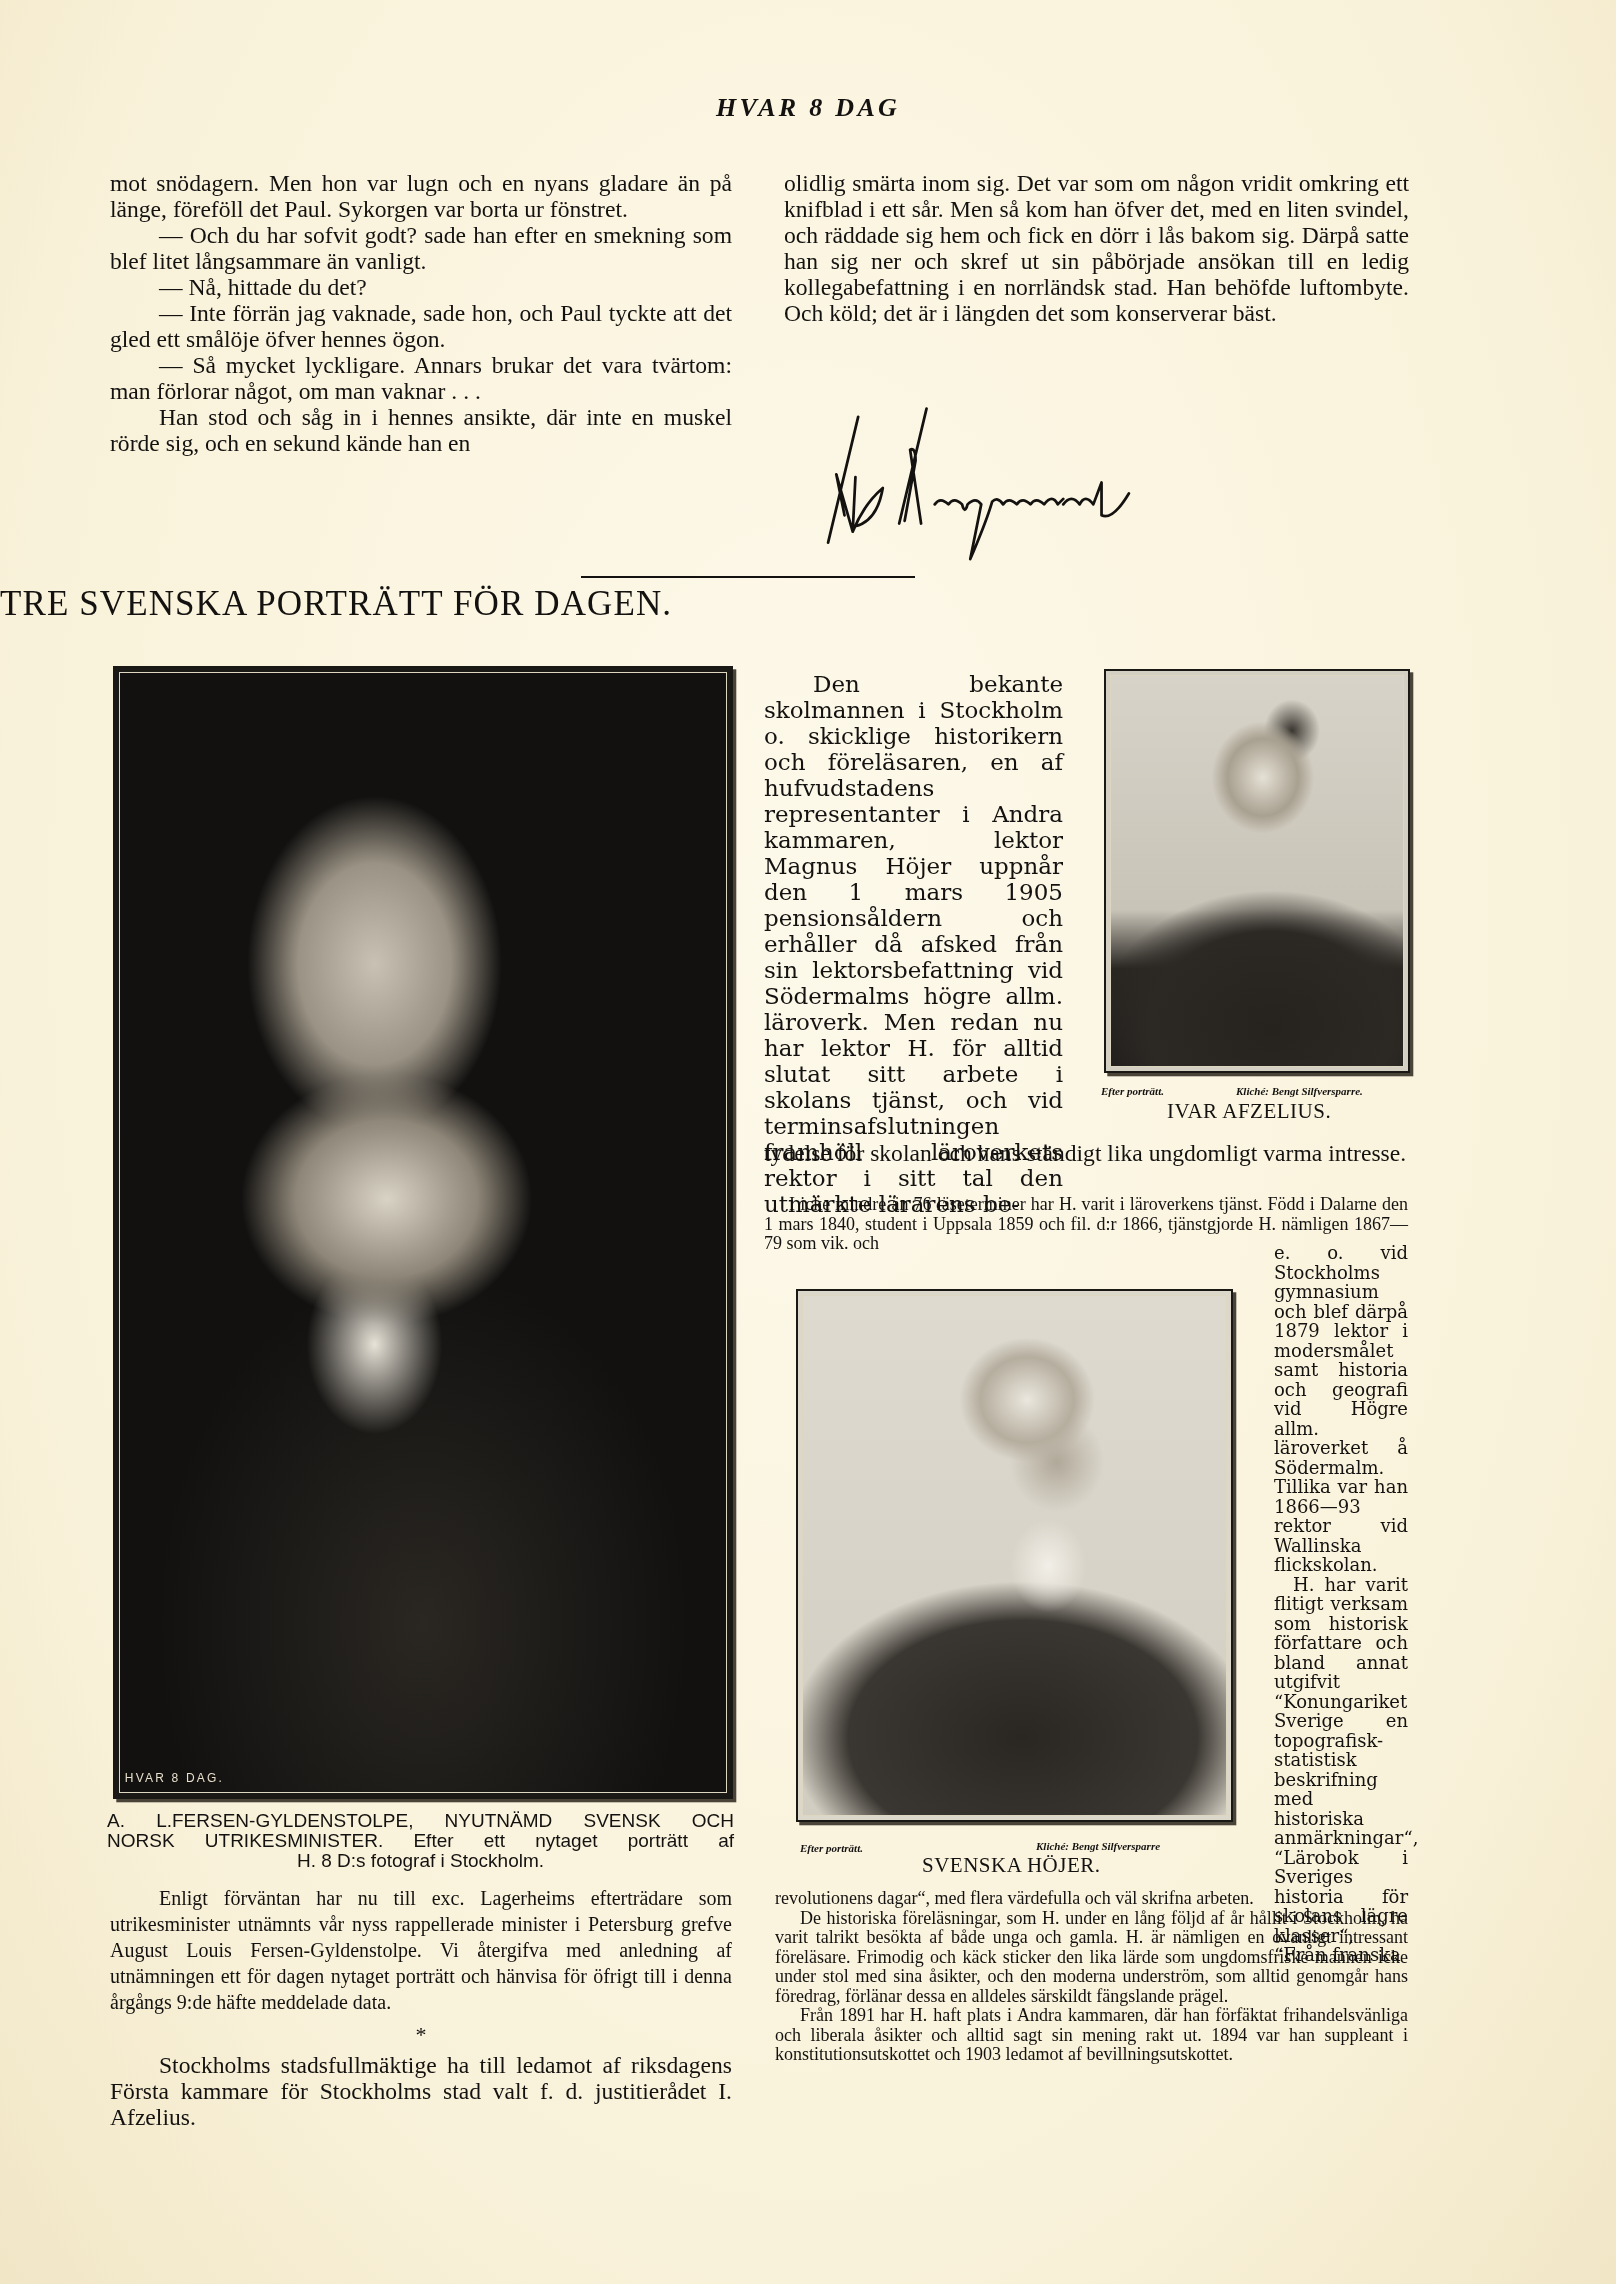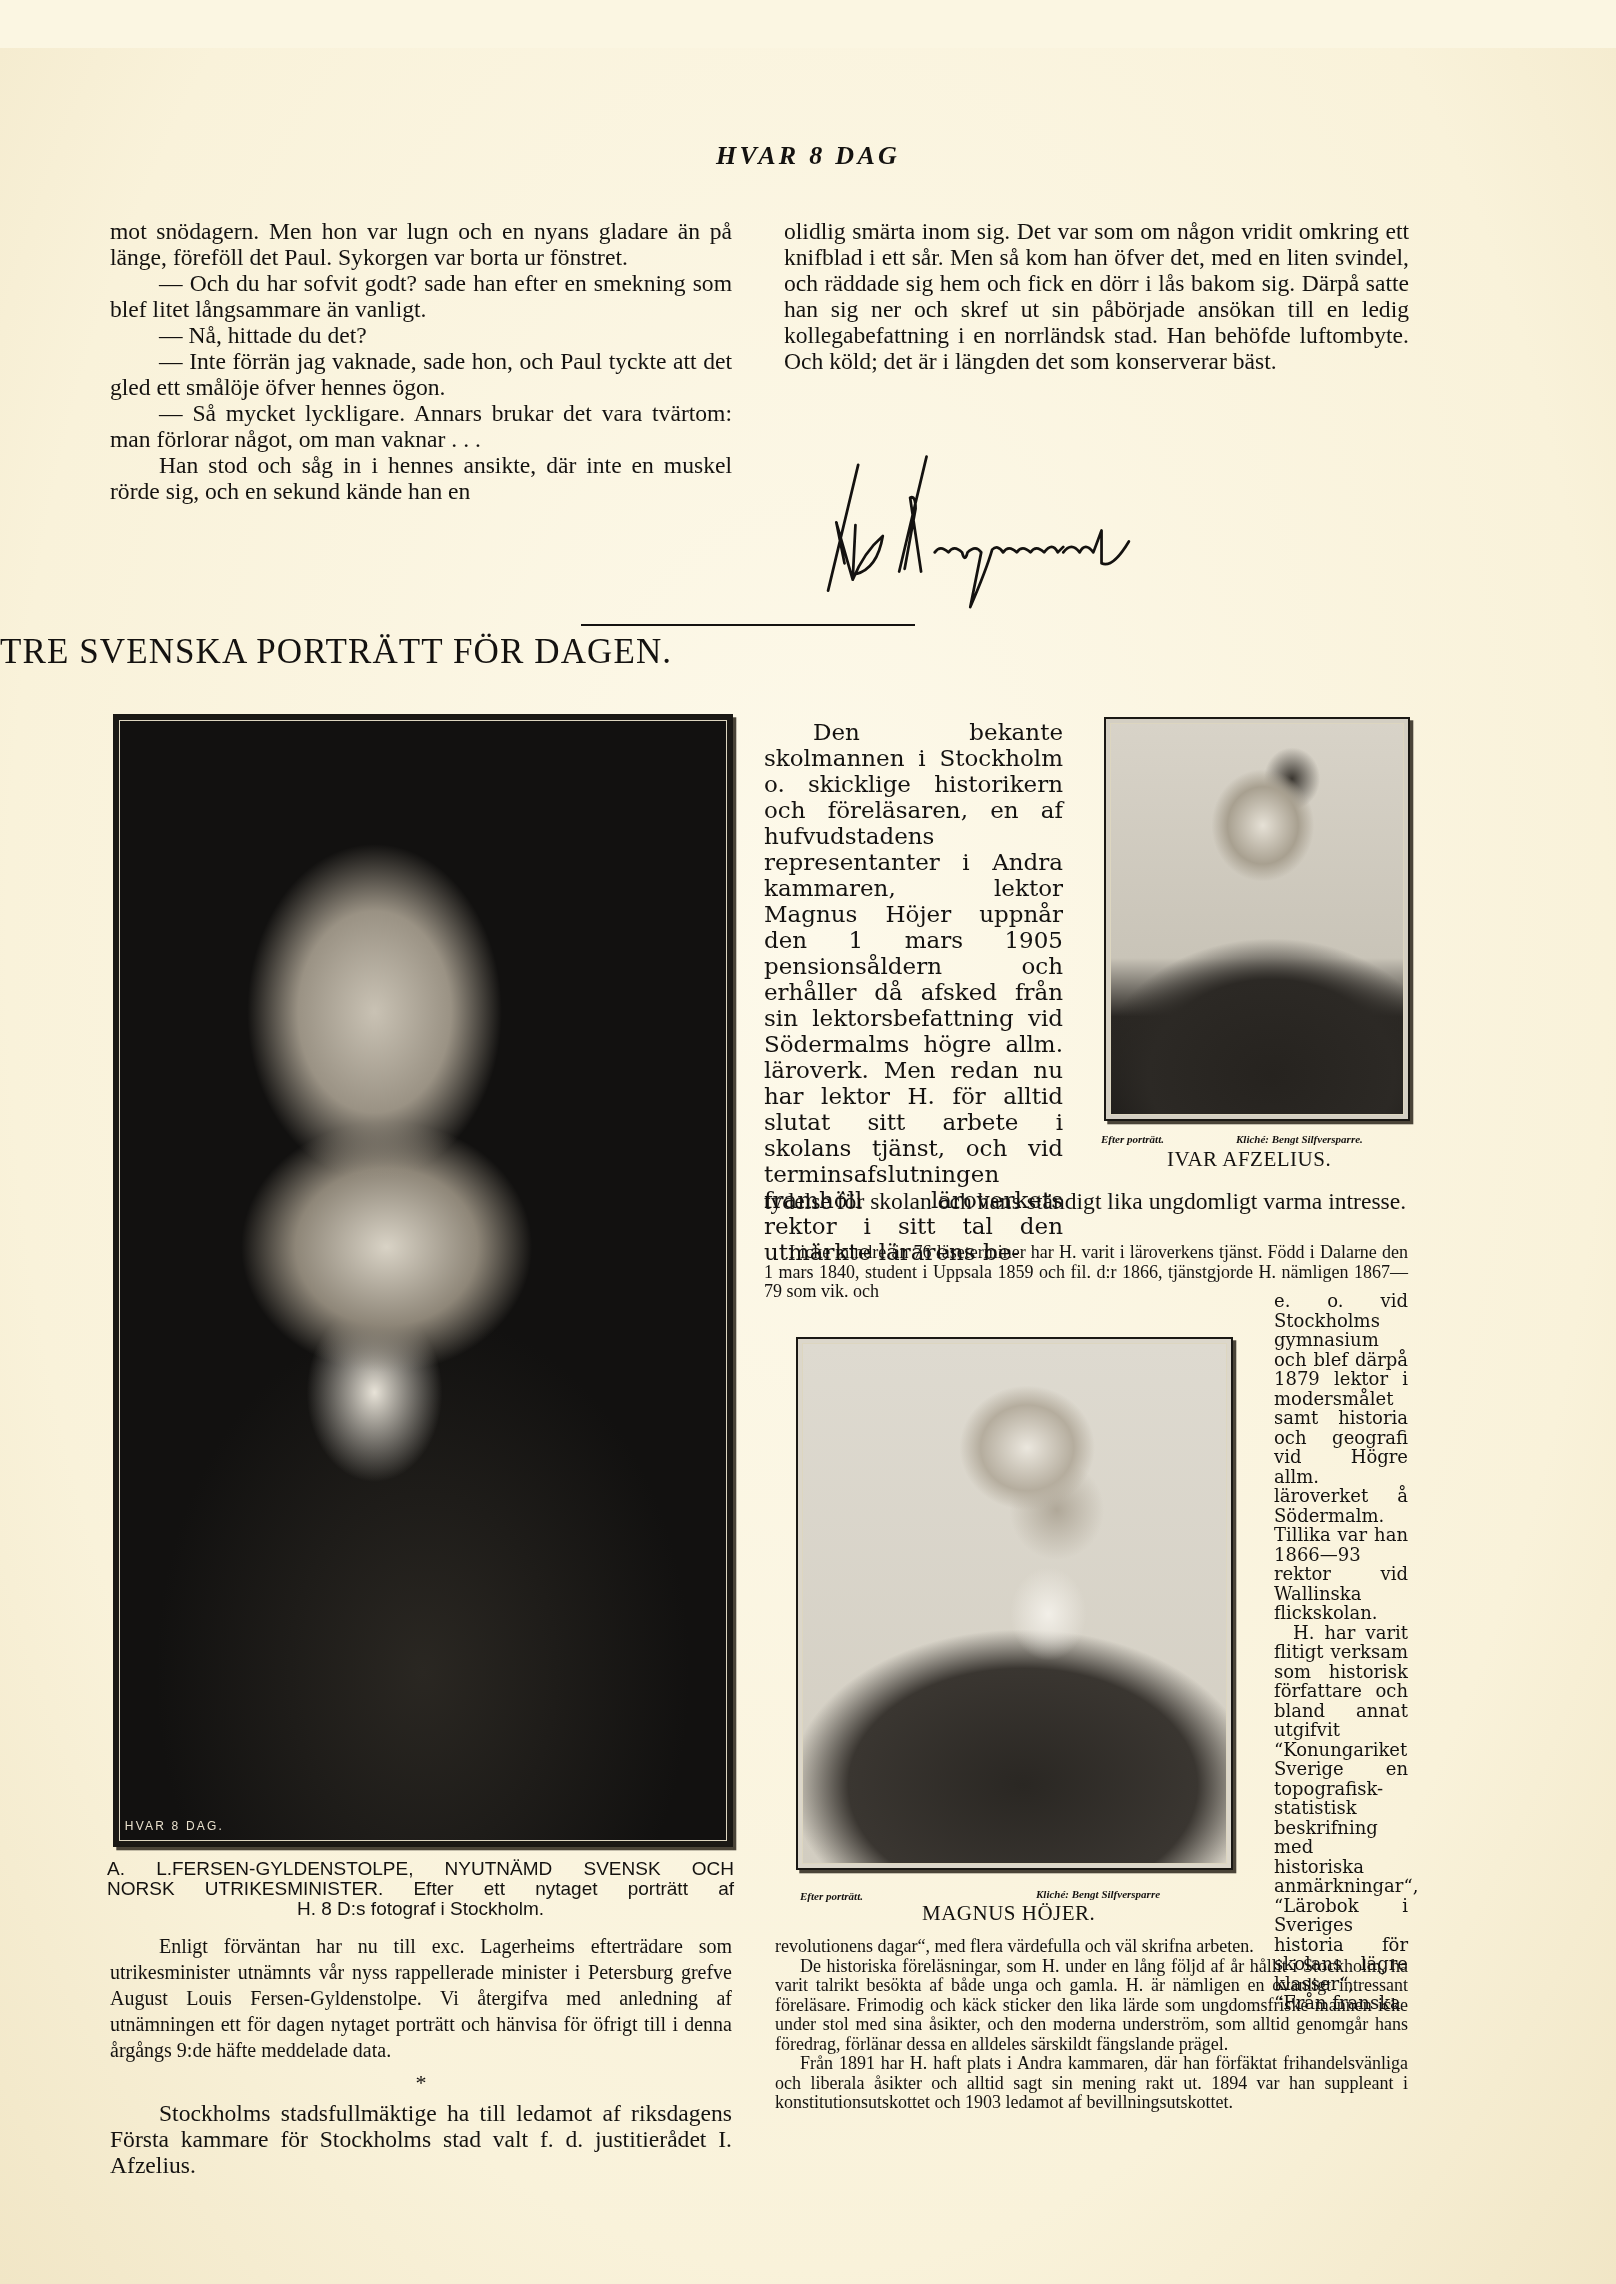--- a/index.html
+++ b/index.html
@@ -3,21 +3,21 @@
 <meta charset="utf-8">
 <style>
   html, body { margin: 0; padding: 0; }
   body {
     width: 1616px; height: 2284px; position: relative; overflow: hidden;
     background: #fbf6e2;
     font-family: "Liberation Serif", "DejaVu Serif", serif;
     color: #141210;
   }
   .page { position: absolute; inset: 0; background:
-    radial-gradient(ellipse at 50% 40%, #fdf9ea 0%, #f9f2da 70%, #f1e6c6 100%); margin-top: 48px; }
+    radial-gradient(ellipse at 50% 40%, #fdf9ea 0%, #f9f2da 70%, #f1e6c6 100%); }
   .running-head { position:absolute; left:0; right:0; top:93px; text-align:center;
     font-style:italic; font-weight:bold; font-size:26px; letter-spacing:3.3px; }
   .col { position:absolute; font-size:23.6px; line-height:26px; text-align:justify; }
   .col p { margin:0; }
   .ind { text-indent: 49px; }
   .sig { position:absolute; left:822px; top:395px; width:570px; height:175px; }
   .rule { position:absolute; background:#141210; }
   .title { position:absolute; left:0; right:0; top:584px; 
     font-size:35px; letter-spacing:1.1px; font-family:Liberation Serif, serif; }
   .photo { position:absolute; border:2.2px solid #1a1814; box-shadow: 3.3px 3.3px 0 #4a4438; overflow:hidden; }
@@ -111,21 +111,21 @@
   <div class="photo" style="left:796px; top:1289px; width:433px; height:529px; background:#dcd7cb;">
     <div class="photo-inner" style="background:
         radial-gradient(ellipse 20% 15% at 53% 20%, #ebe7de 0%, #b5ad9e 55%, rgba(215,210,200,0) 80%),
         radial-gradient(ellipse 14% 12% at 60% 32%, #b0a899 0%, rgba(215,210,200,0) 80%),
         radial-gradient(ellipse 12% 12% at 58% 52%, #f2efe8 0%, rgba(215,210,200,0) 75%),
         radial-gradient(ellipse 55% 30% at 52% 85%, #2a2723 0%, #3a3631 75%, rgba(215,210,200,0) 100%),
         linear-gradient(180deg, #dedad0 0%, #d2cdc1 100%);"></div>
   </div>
   <div class="cap-small" style="left:800px; top:1842px;">Efter porträtt.</div>
   <div class="cap-small" style="left:1036px; top:1840px;">Kliché: Bengt Silfversparre</div>
-  <div class="cap-name" style="left:922px; top:1853px;">MAGNUS HÖJER.</div>
+  <div class="cap-name" style="left:922px; top:1853px;">SVENSKA HÖJER.</div>
 
   <div class="col bio" style="left:1274px; top:1243px; width:134px;">
     <p>e. o. vid Stockholms gymnasium och blef därpå 1879 lektor i modersmålet samt historia och geografi vid Högre allm. läroverket å Södermalm. Tillika var han 1866—93 rektor vid Wallinska flickskolan.</p>
     <p class="ind" style="text-indent:19px;">H. har varit flitigt verksam som historisk författare och bland annat utgifvit “Konungariket Sverige en topografisk-statistisk beskrifning med historiska anmärkningar“, “Lärobok i Sveriges historia för skolans lägre klasser“, “Från franska</p>
   </div>
 
   <div class="col" style="left:775px; top:1889px; width:633px; font-size:18px; line-height:19.5px;">
     <p>revolutionens dagar“, med flera värdefulla och väl skrifna arbeten.</p>
     <p class="ind" style="text-indent:25px;">De historiska föreläsningar, som H. under en lång följd af år hållit i Stockholm, ha varit talrikt besökta af både unga och gamla. H. är nämligen en ovanligt intressant föreläsare. Frimodig och käck sticker den lika lärde som ungdomsfriske mannen icke under stol med sina åsikter, och den moderna underström, som alltid genomgår hans föredrag, förlänar dessa en alldeles särskildt fängslande prägel.</p>
     <p class="ind" style="text-indent:25px;">Från 1891 har H. haft plats i Andra kammaren, där han förfäktat frihandelsvänliga och liberala åsikter och alltid sagt sin mening rakt ut. 1894 var han suppleant i konstitutionsutskottet och 1903 ledamot af bevillningsutskottet.</p>

